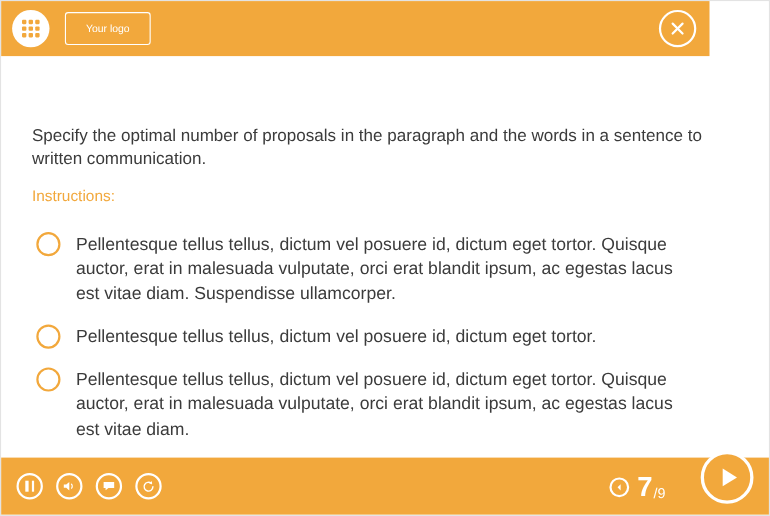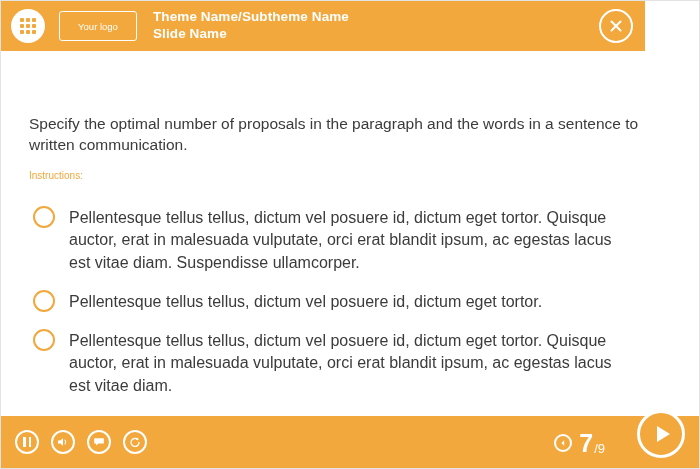--- a/index.html
+++ b/index.html
@@ -65,21 +65,21 @@
   .question {
     margin: 18px 28px 0 28px;
     font-size: 15.5px;
     color: #3b3b3b;
     line-height: 1.38;
   }
   .instr-row {
     margin: 14px 28px 0 28px;
     display: flex; align-items: baseline;
   }
-  .instr-label { color: #f2a83c; font-size: 10px; flex: 0 0 auto; }
+  .instr-label { color: #f2a83c; font-size: 14px; flex: 0 0 auto; }
   .instr-text { color: #3b3b3b; font-size: 11px; margin-left: 8px; }
 
   .options { margin: 24px 30px 0 32px; }
   .option {
     display: flex;
     align-items: flex-start;
     margin-bottom: 14px;
   }
   .radio {
     flex: 0 0 auto;
@@ -158,24 +158,20 @@
           <i></i>
           <i></i>
           <i></i>
           <i></i>
           <i></i>
       </div>
     </div>
     <div class="logo-box">
       <span>Your logo</span>
     </div>
-    <div class="titles">
-      <div class="theme">Theme Name/Subtheme Name</div>
-      <div class="slide-name">Slide Name</div>
-    </div>
     <div class="close-btn">
       <svg width="16" height="16" viewBox="0 0 16 16">
         <line x1="3.5" y1="3.5" x2="12.5" y2="12.5" stroke="#ffffff" stroke-width="2" stroke-linecap="round"></line>
         <line x1="12.5" y1="3.5" x2="3.5" y2="12.5" stroke="#ffffff" stroke-width="2" stroke-linecap="round"></line>
       </svg>
     </div>
   </div>
 
   <div class="content">
     <div class="question">Specify the optimal number of proposals in the paragraph and the words in a sentence to written communication.</div>

